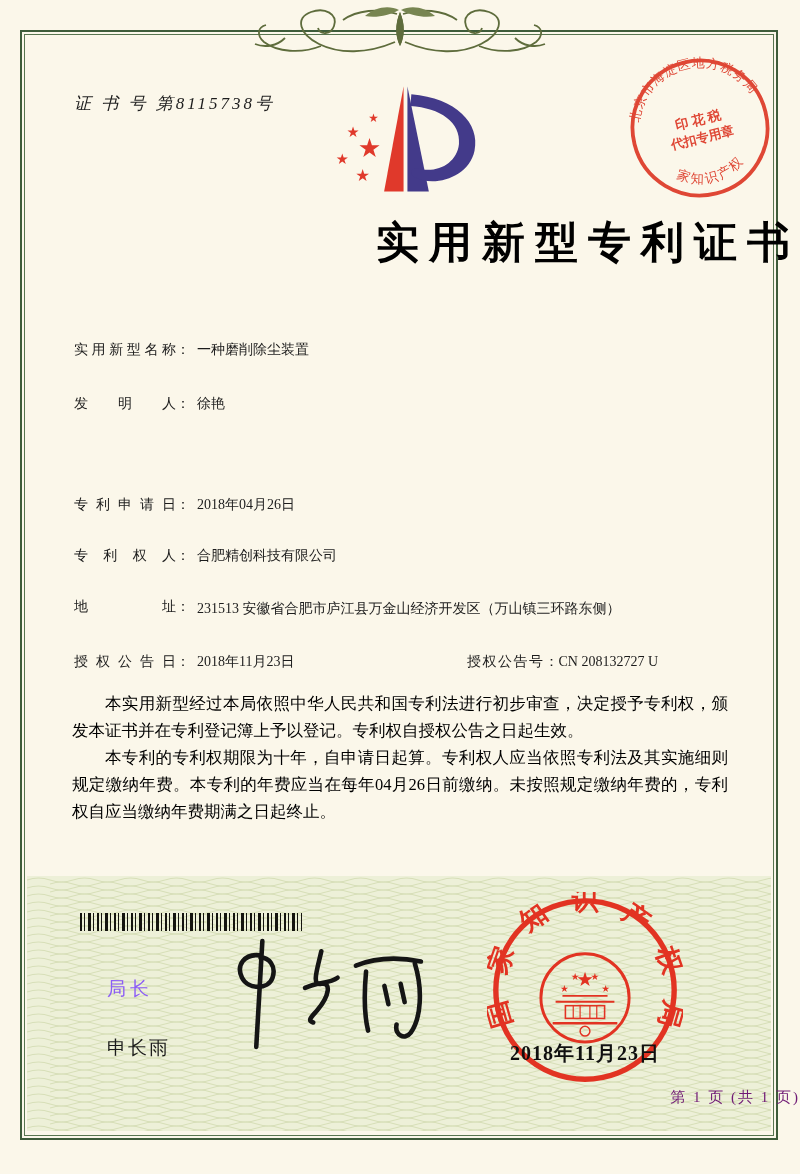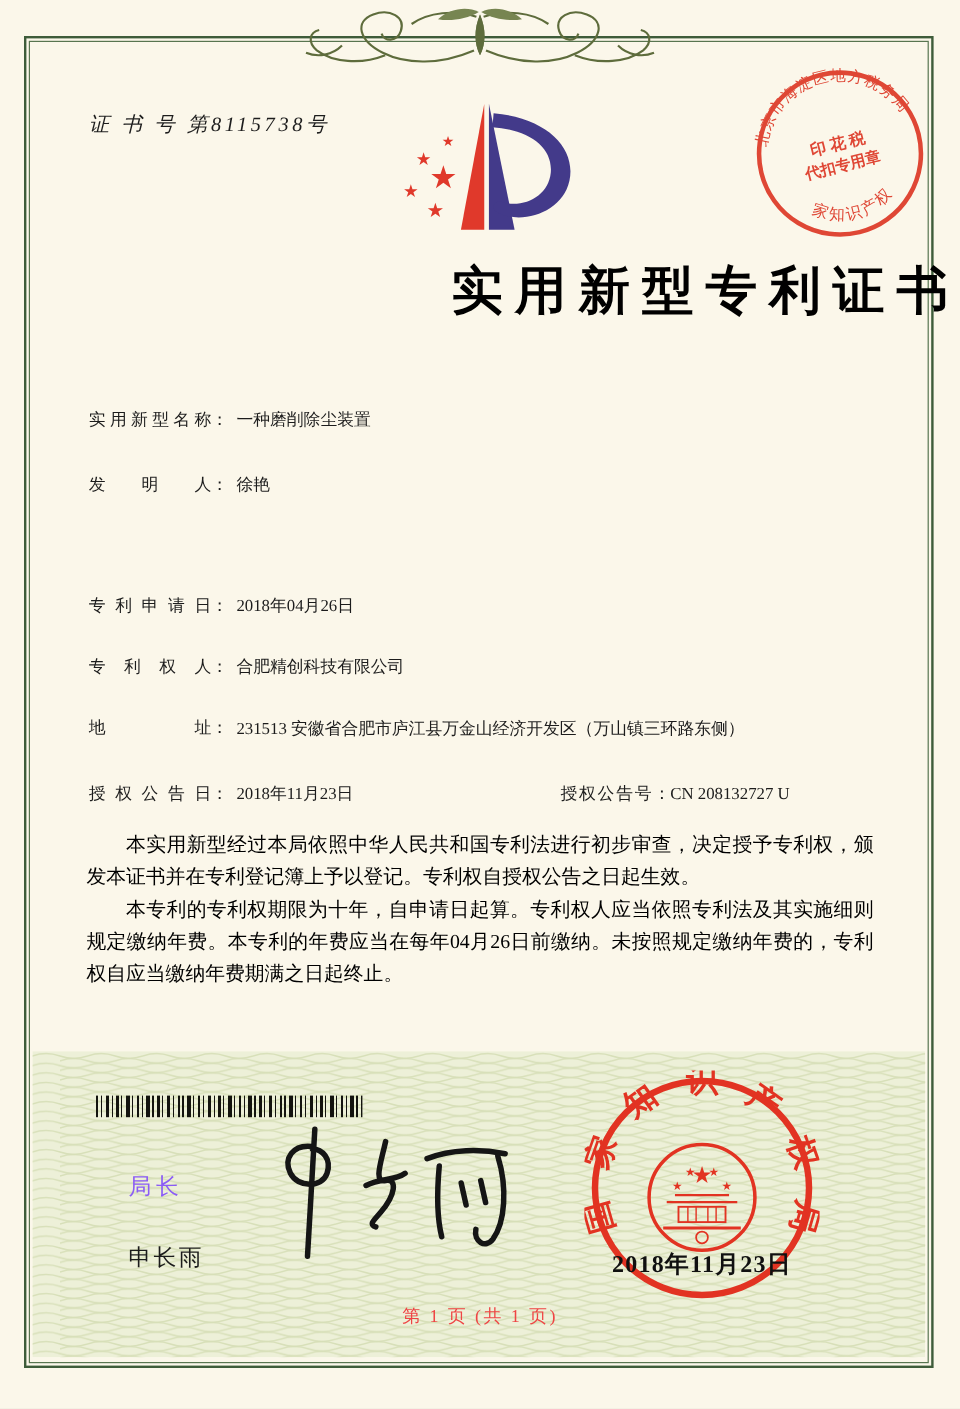--- a/index.html
+++ b/index.html
@@ -39,22 +39,22 @@
     transparent 5px 8px,#14140f 8px 11px,transparent 11px 13px,#14140f 13px 14px,transparent 14px 17px);}
   .officer-title{position:absolute;left:107px;top:976px;font-size:19px;letter-spacing:4px;
                  font-family:"Liberation Sans",sans-serif;color:#8b5cf6;}
   .officer-name{position:absolute;left:107px;top:1016px;font-size:19px;letter-spacing:2px;
                 font-family:"Liberation Sans",sans-serif;color:#1b1b1b;margin-top:19px;}
   .signature{position:absolute;left:215px;top:933px;width:235px;height:122px;}
   .seal{position:absolute;left:487px;top:892px;width:196px;height:196px;}
   .seal text{fill:#e23322;font-family:"Liberation Serif",serif;}
   .seal-date{position:absolute;left:494px;top:1040px;width:182px;text-align:center;font-size:20px;
              font-weight:600;color:#101010;white-space:nowrap;letter-spacing:1px;}
-  .footer{position:absolute;left:0;right:0;top:1088px;text-align:center;font-size:15px;
-          letter-spacing:2px;color:#ef4444;}
+  .footer{position:absolute;left:0;right:0;top:1088px;text-align:right;font-size:15px;
+          letter-spacing:2px;color:#701a75;}
 </style>
 </head>
 <body>
 
 <div class="page">
 
   <svg class="band" viewBox="0 0 744 255" preserveAspectRatio="none">
     <defs>
       <pattern id="wv" width="46" height="8" patternUnits="userSpaceOnUse">
         <path d="M0 4 Q11.5 0 23 4 T46 4" fill="none" stroke="#d7dfb8" stroke-width="1.1"></path>

